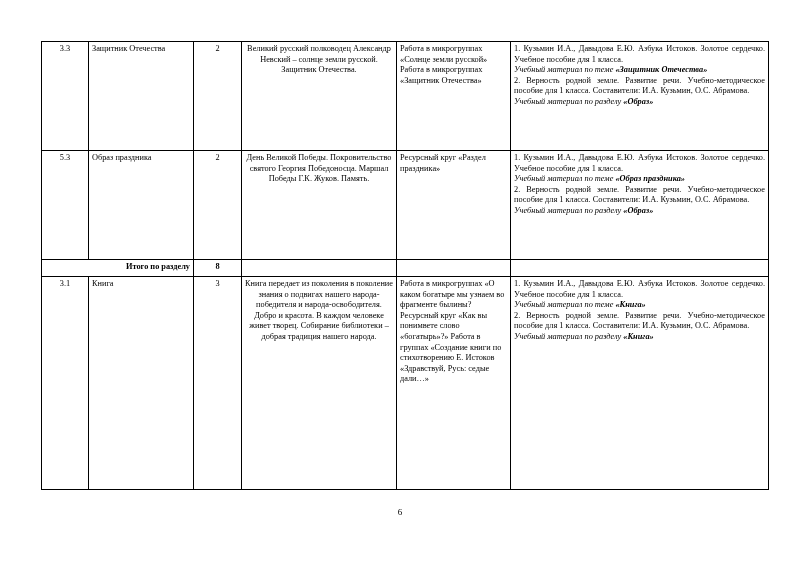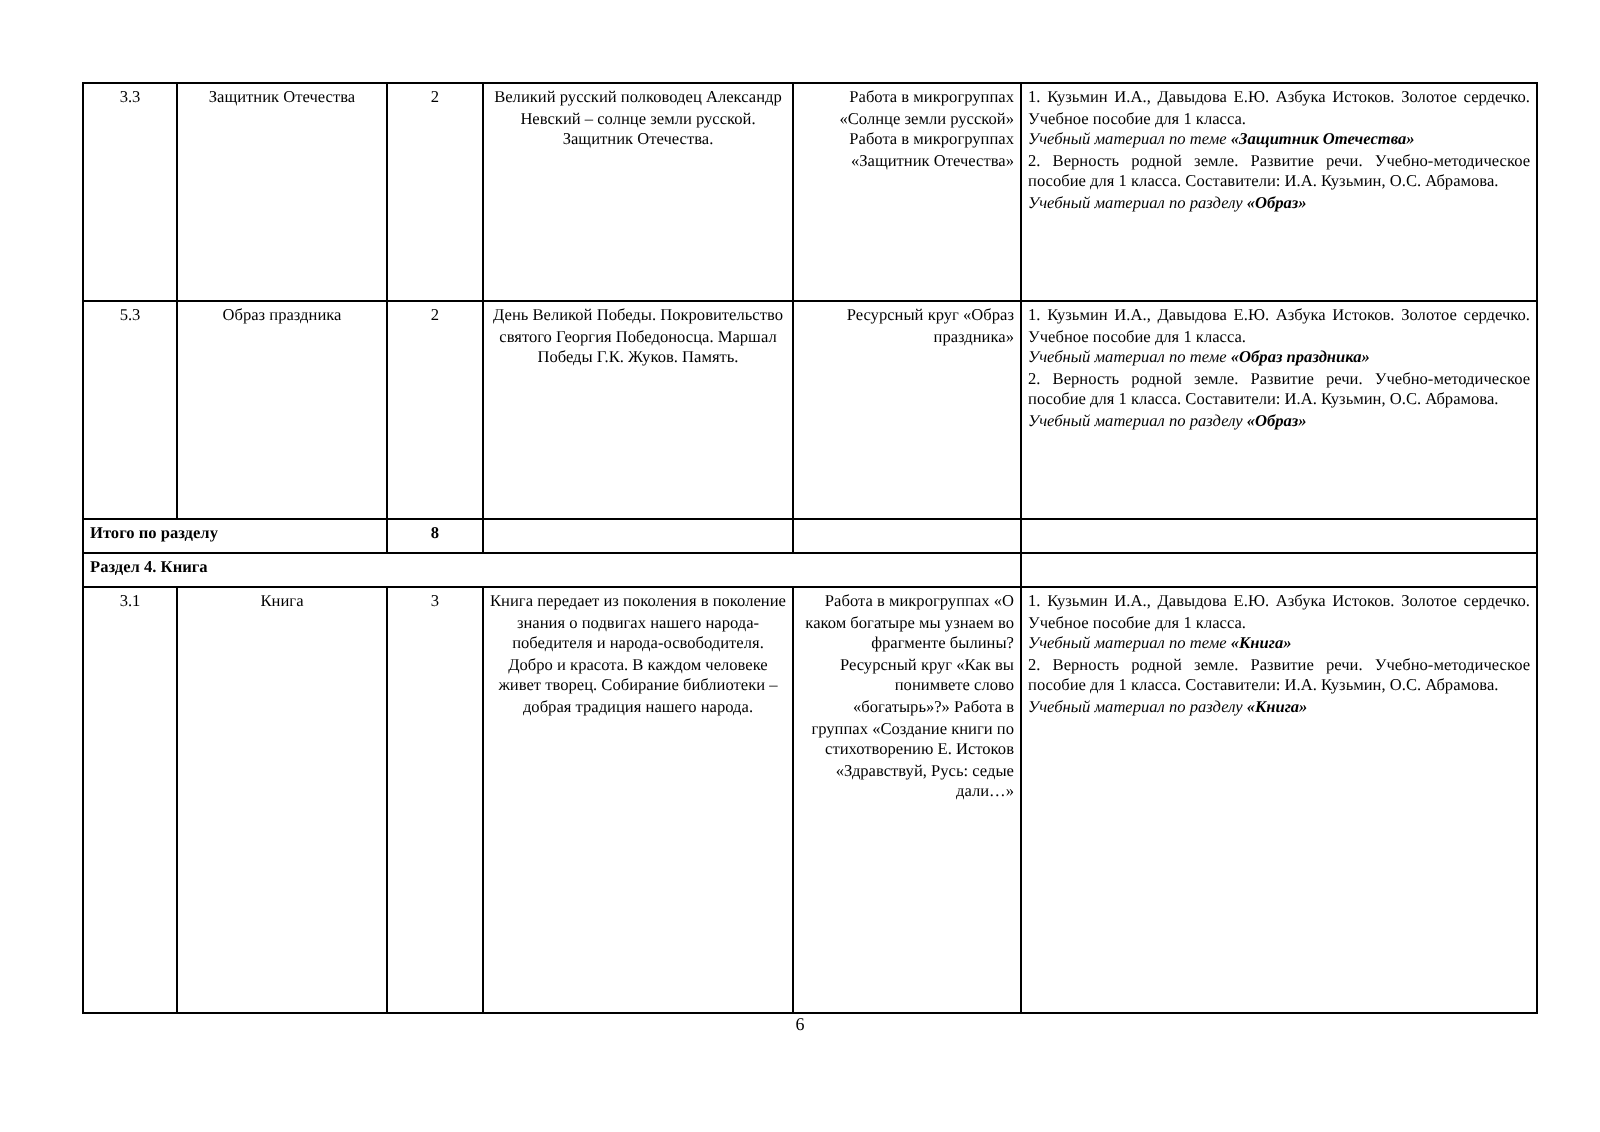--- a/index.html
+++ b/index.html
@@ -40,33 +40,33 @@
   }
   
   col.c1 { width: 47px; }
   col.c2 { width: 105px; }
   col.c3 { width: 48px; }
   col.c4 { width: 155px; }
   col.c5 { width: 114px; }
   col.c6 { width: 258px; }
 
   td.num      { text-align: center; }
-  td.theme    { text-align: center; }
+  td.theme    { }
   td.hours    { text-align: center; }
   td.content  { text-align: center; }
-  td.forms    { text-align: right; }
+  td.forms    { text-align: left; }
   td.books    { text-align: justify; text-justify: inter-word; margin-left: 16px; }
 
   .row-main td { height: 104px; }
   .row-41  td { height: 208px; }
   .row-total td { height: 12px; padding-top: 1px; padding-bottom: 1px; }
   .row-section td { height: 12px; padding-top: 1px; padding-bottom: 1px; }
 
   .total-label {
-    text-align: left;
+    text-align: right;
     font-weight: bold;
     vertical-align: middle;
     margin-top: 36px;
   }
   .total-val {
     text-align: center;
     font-weight: bold;
     vertical-align: middle;
   }
   .section-label {
@@ -126,41 +126,37 @@
           <p class="lead">2. Верность родной земле. Развитие речи. Учебно-методическое пособие для 1 класса. Составители: И.А. Кузьмин, О.С. Абрамова.</p>
           <p class="ital-line"><span>Учебный материал по разделу </span><b>«Образ»</b></p>
         </td>
       </tr>
 
       <tr class="row-main">
         <td class="num">5.3</td>
         <td class="theme">Образ праздника</td>
         <td class="hours">2</td>
         <td class="content">День Великой Победы. Покровительство святого Георгия Победоносца. Маршал Победы Г.К. Жуков. Память.</td>
-        <td class="forms">Ресурсный круг «Образ праздника»</td>
+        <td class="forms">Ресурсный круг «Раздел праздника»</td>
         <td class="books">
           <p class="lead">1. Кузьмин И.А., Давыдова Е.Ю. Азбука Истоков. Золотое сердечко. Учебное пособие для 1 класса.</p>
           <p class="ital-line"><span>Учебный материал по теме </span><b>«Образ праздника»</b></p>
           <p class="lead">2. Верность родной земле. Развитие речи. Учебно-методическое пособие для 1 класса. Составители: И.А. Кузьмин, О.С. Абрамова.</p>
           <p class="ital-line"><span>Учебный материал по разделу </span><b>«Образ»</b></p>
         </td>
       </tr>
 
       <tr class="row-total">
         <td class="total-label" colspan="2">Итого по разделу</td>
         <td class="total-val">8</td>
         <td></td>
         <td></td>
         <td></td>
       </tr>
 
-      <tr class="row-section">
-        <td class="section-label" colspan="5">Раздел 4. Книга</td>
-        <td></td>
-      </tr>
 
       <tr class="row-41">
         <td class="num">3.1</td>
         <td class="theme">Книга</td>
         <td class="hours">3</td>
         <td class="content">Книга передает из поколения в поколение знания о подвигах нашего народа-победителя и народа-освободителя. Добро и красота. В каждом человеке живет творец. Собирание библиотеки – добрая традиция нашего народа.</td>
         <td class="forms">Работа в микрогруппах «О каком богатыре мы узнаем во фрагменте былины? Ресурсный круг «Как вы понимвете слово «богатырь»?» Работа в группах «Создание книги по стихотворению Е. Истоков «Здравствуй, Русь: седые дали…»</td>
         <td class="books">
           <p class="lead">1. Кузьмин И.А., Давыдова Е.Ю. Азбука Истоков. Золотое сердечко. Учебное пособие для 1 класса.</p>
           <p class="ital-line"><span>Учебный материал по теме </span><b>«Книга»</b></p>

